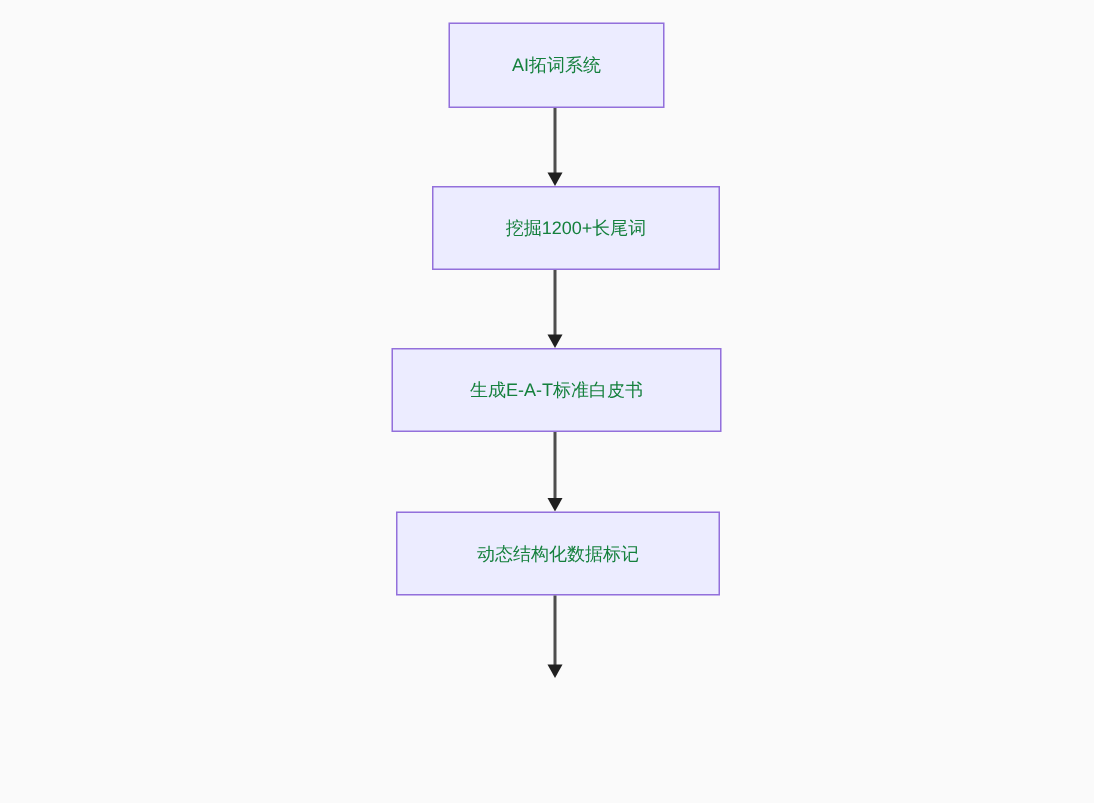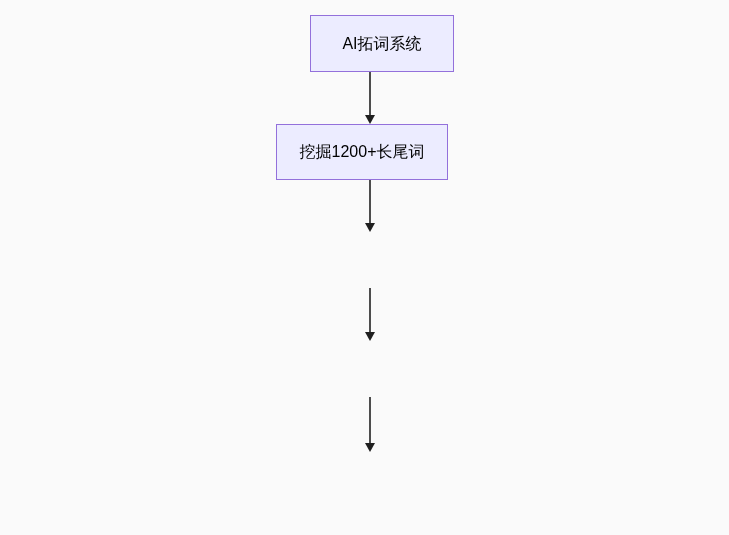--- a/index.html
+++ b/index.html
@@ -12,32 +12,31 @@
   .canvas {
     position: relative;
     width: 729px;
     height: 535px;
     background: #fafafa;
   }
   .node {
     position: absolute;
     background: #ECECFF;
     border: 1px solid #9370DB;
-    color: #000000;
-    font-size: 16px;
+    color: #15803d;
+    font-size: 12px;
     display: flex;
     align-items: center;
     justify-content: center;
     text-align: center;
     white-space: nowrap;
     line-height: 1.2;
-    margin-left: 11px;
   }
   .n1 { left: 299px; top: 15px;  width: 144px; height: 57px; }
-  .n2 { left: 265px; top: 124px; width: 172px; height: 56px; }
+  .n2 { left: 288px; top: 124px; width: 192px; height: 56px; }
   .n3 { left: 261px; top: 232px; width: 220px; height: 56px; }
   .n4 { left: 264px; top: 341px; width: 216px; height: 56px; }
   .n5 { left: 254px; top: 452px; width: 234px; height: 56px; }
 
   .edge {
     position: absolute;
     left: 365px;            
     width: 10px;
   }
   .e1 { top: 72px;  height: 52px; }
@@ -79,26 +78,32 @@
 
   <div class="node n2">
     <span>挖掘1200+长尾词</span>
   </div>
 
   <div class="edge e2">
     <div class="edge-line"></div>
     <div class="arrowhead"></div>
   </div>
 
+  <div class="node n3">
+    <span>生成E-A-T标准白皮书</span>
+  </div>
 
   <div class="edge e3">
     <div class="edge-line"></div>
     <div class="arrowhead"></div>
   </div>
 
+  <div class="node n4">
+    <span>动态结构化数据标记</span>
+  </div>
 
   <div class="edge e4">
     <div class="edge-line"></div>
     <div class="arrowhead"></div>
   </div>
 
 
 </div>
 
 </body></html>

